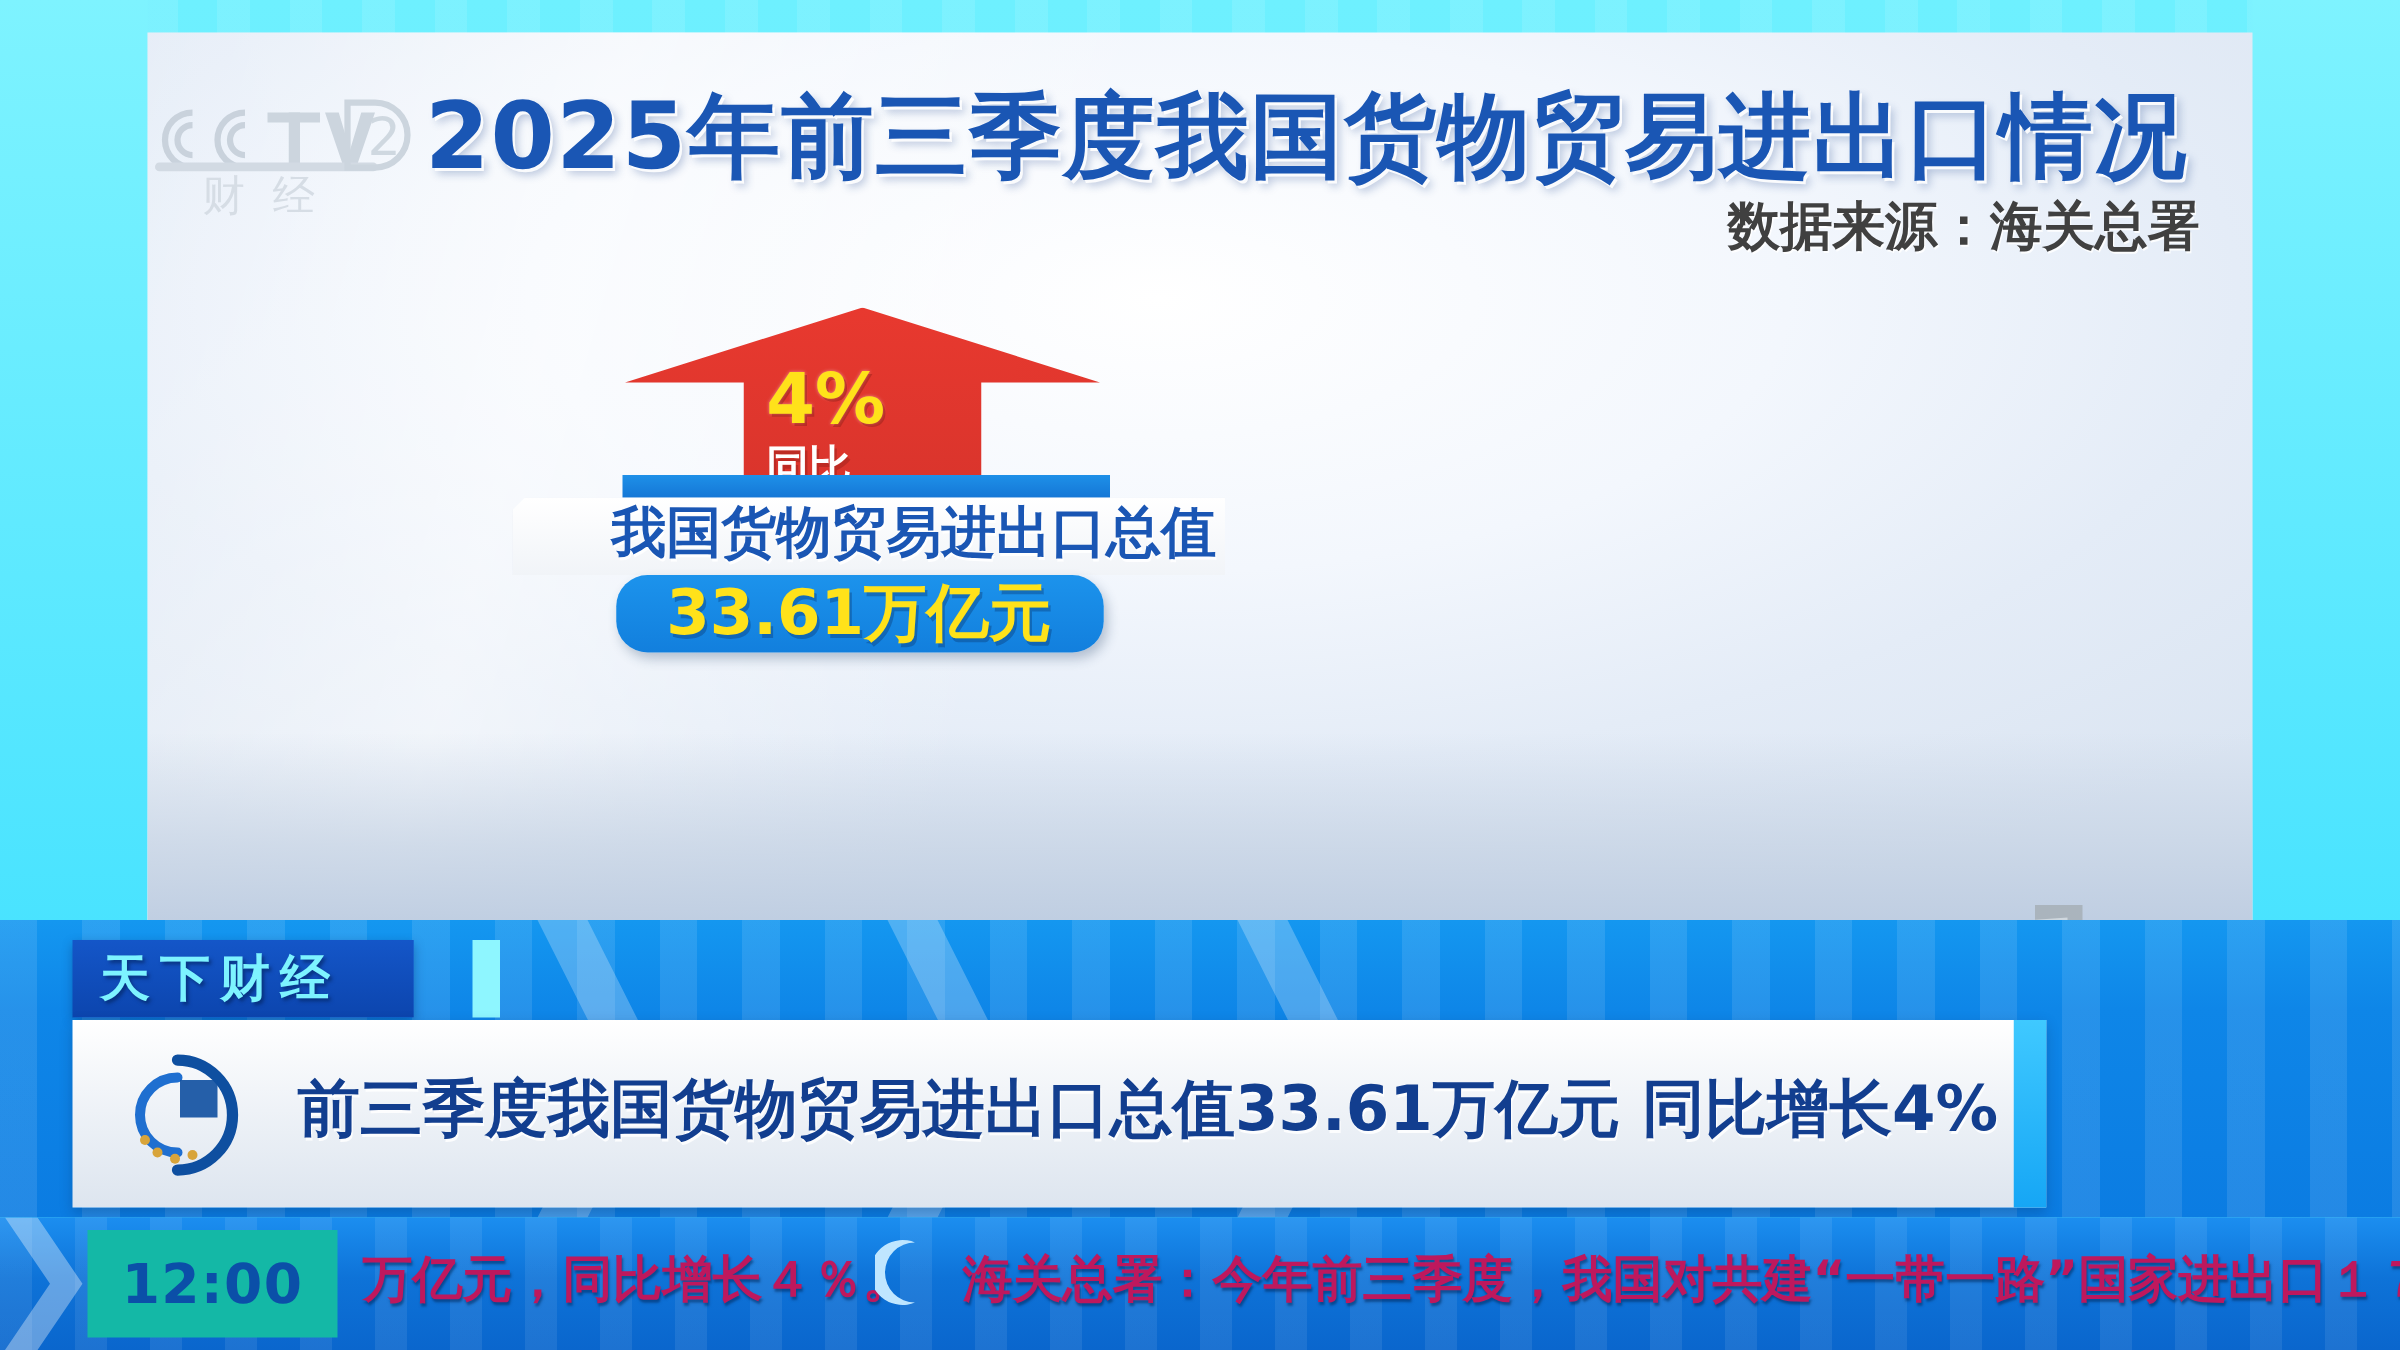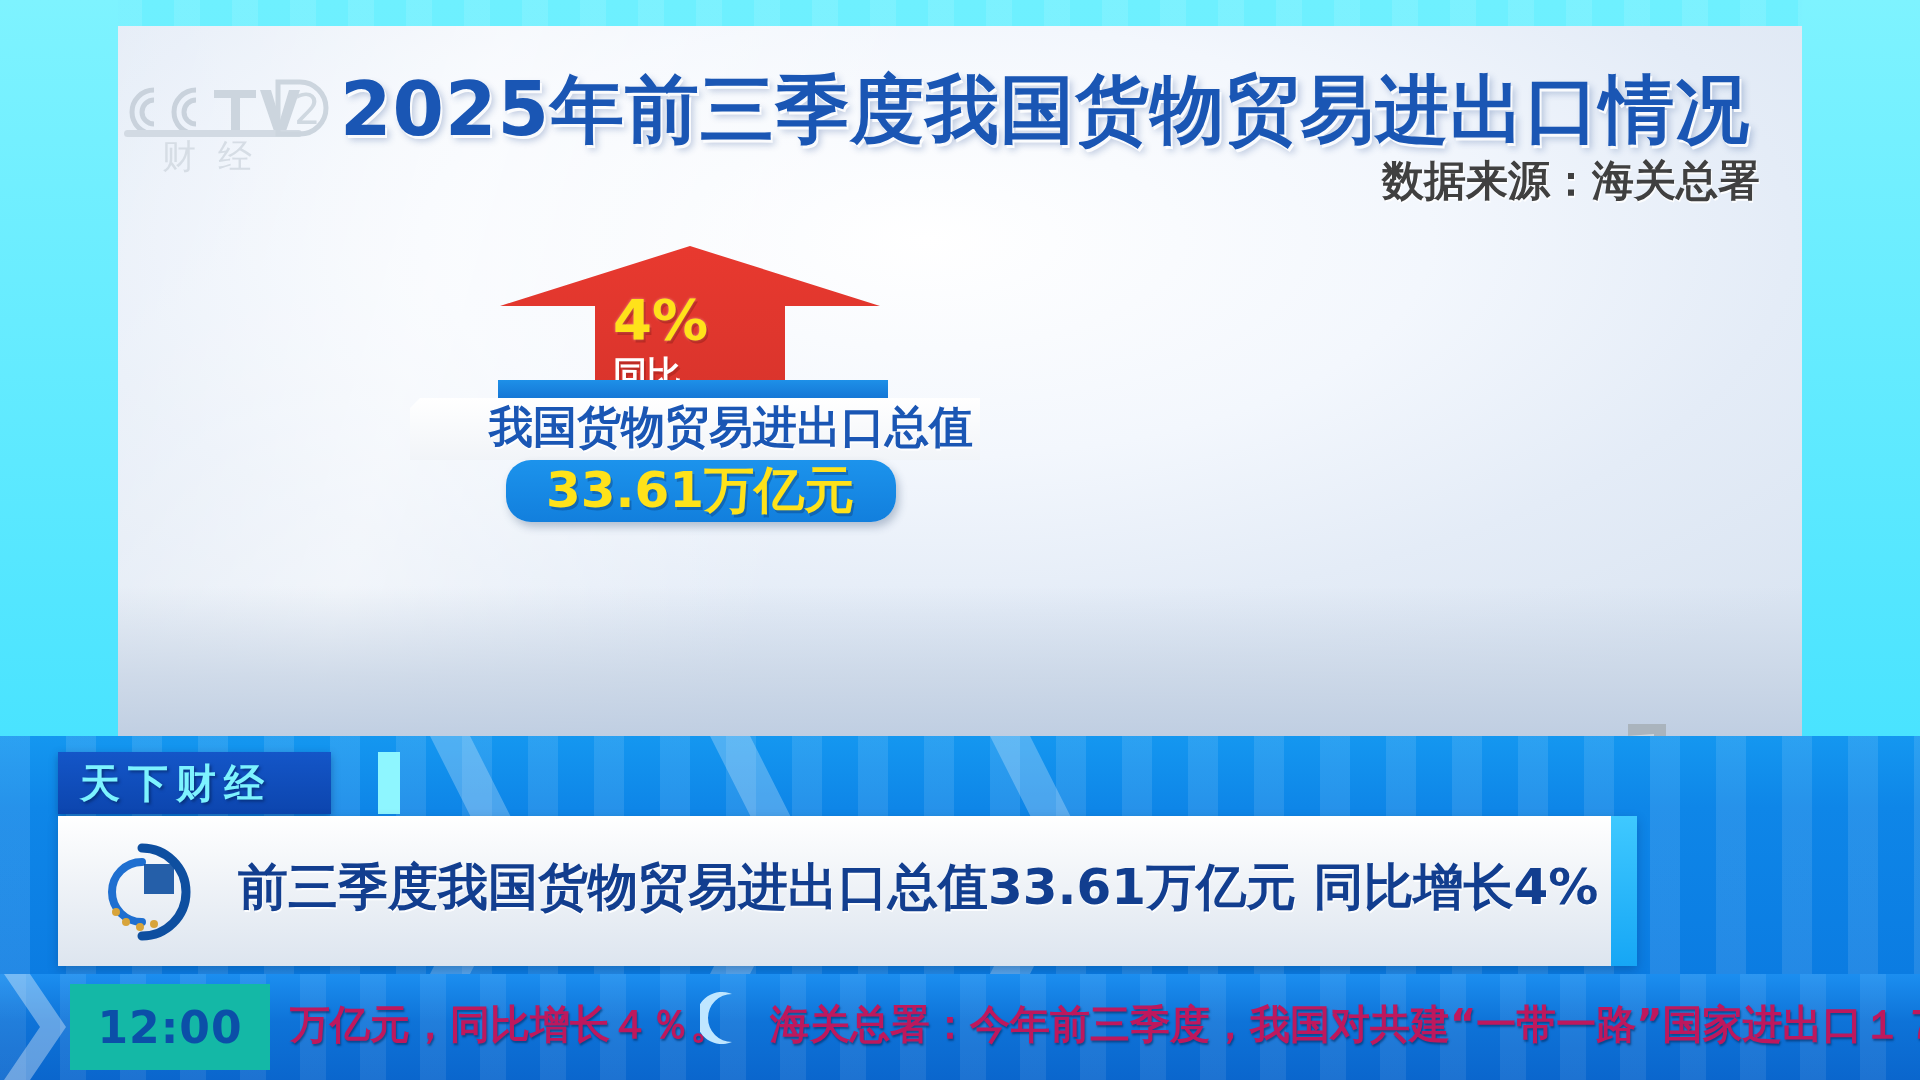--- a/index.html
+++ b/index.html
@@ -62,21 +62,21 @@
   .blue-top{position:absolute;left:8px;top:134px;width:390px;height:18px;
     background:linear-gradient(180deg,#1e90e8,#1577d6);}
   .white-bar{position:absolute;left:-80px;top:152px;width:570px;height:62px;
     background:linear-gradient(180deg,#ffffff 0%,#f1f4f8 100%);
     box-shadow:3px 5px 9px rgba(60,80,110,.28);
     clip-path:polygon(10px 0,100% 0,100% 100%,0 100%,0 10px);}
   .white-bar span{position:absolute;left:32px;top:7px;font-size:44px;font-weight:700;
     color:#1a56b4;line-height:1;white-space:nowrap;
     font-family:"DejaVu Sans","Liberation Sans",sans-serif;
     text-shadow:1px 2px 0 rgba(255,255,255,.9);margin-left:47px;}
-  .blue-bar{position:absolute;left:16px;top:214px;width:390px;height:62px;
+  .blue-bar{position:absolute;left:3px;top:214px;width:390px;height:62px;
     background:linear-gradient(180deg,#1c93ec 0%,#127fdd 100%);
     box-shadow:3px 5px 9px rgba(40,70,110,.30);border-radius:25px;}
   .blue-bar span{position:absolute;left:40px;top:4px;font-size:50px;font-weight:700;
     color:#ffe21a;line-height:1.05;white-space:nowrap;
     font-family:"DejaVu Sans","Liberation Sans",sans-serif;
     text-shadow:2px 3px 0 rgba(10,60,120,.40);}
 
   
   .port{position:absolute;right:180px;bottom:130px;width:340px;height:240px;}
 

